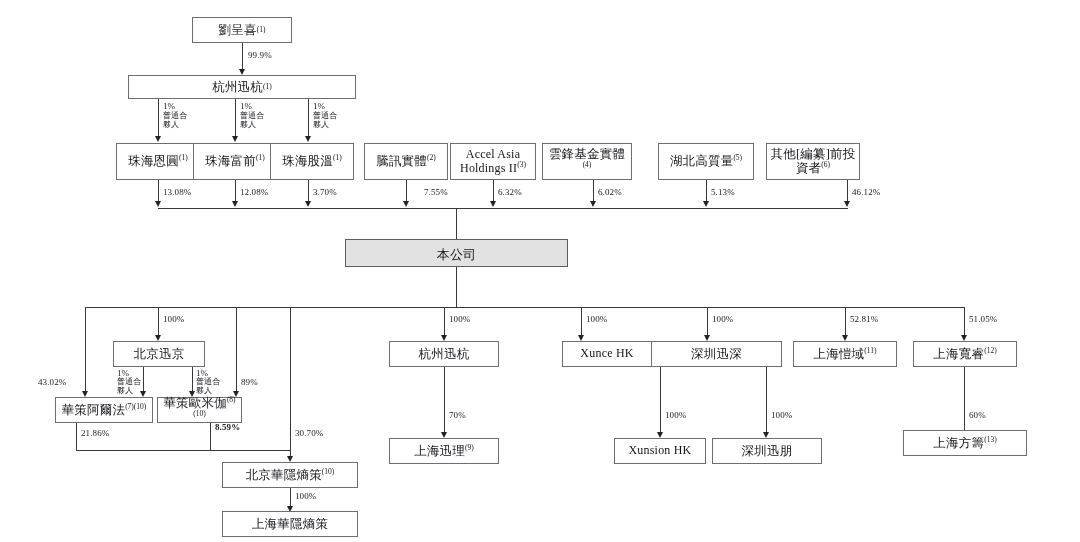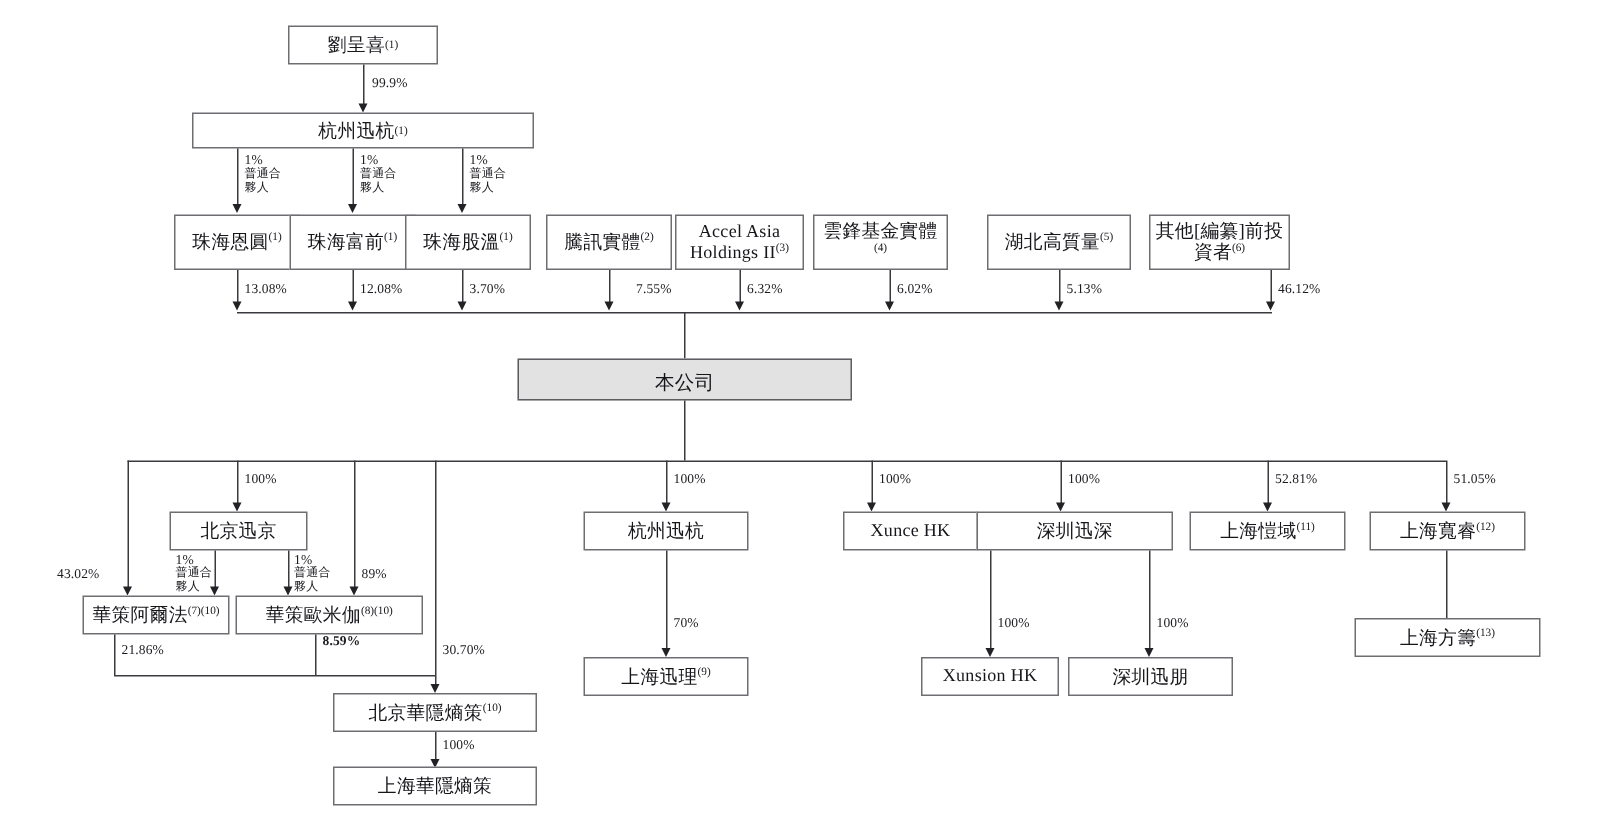--- a/index.html
+++ b/index.html
@@ -184,21 +184,21 @@
   <div class="lbl gp" style="left:117px;top:377px;">普通合夥人</div>
 
   <div class="vline" style="left:192px;top:367px;height:25px;"></div>
   <div class="arrow" style="left:188.5px;top:391px;"></div>
   <div class="lbl" style="left:196px;top:368px;">1%</div>
   <div class="lbl gp" style="left:196px;top:377px;">普通合夥人</div>
 
   <div class="node cn" style="left:55px;top:397px;width:98px;height:26px;">
     <span><span>華策阿爾法</span><sup>(7)(10)</sup></span>
   </div>
-  <div class="node cn" style="left:157px;top:397px;width:125px;height:26px;">
+  <div class="node cn" style="left:157px;top:397px;width:85px;height:26px;">
     <span><span>華策歐米伽</span><sup>(8)(10)</sup></span>
   </div>
 
   <div class="vline" style="left:76px;top:423px;height:27px;"></div>
   <div class="lbl" style="left:81px;top:428px;">21.86%</div>
 
   <div class="vline" style="left:210px;top:423px;height:27px;"></div>
   <div class="lbl" style="left:215px;top:422px;font-weight:bold;">8.59%</div>
 
   <div class="hline" style="left:76px;top:450px;width:214px;"></div>
@@ -277,17 +277,17 @@
   <div class="lbl" style="left:969px;top:314px;">51.05%</div>
 
   <div class="node cn" style="left:913px;top:341px;width:104px;height:26px;">
     <span><span>上海寬睿</span><sup>(12)</sup></span>
   </div>
 
   <div class="vline" style="left:964px;top:367px;height:66px;"></div>
   <div class="arrow" style="left:960.5px;top:432px;"></div>
   <div class="lbl" style="left:969px;top:410px;">60%</div>
 
-  <div class="node cn" style="left:903px;top:412px;width:124px;height:26px;">
+  <div class="node cn" style="left:903px;top:430px;width:124px;height:26px;">
     <span><span>上海方籌</span><sup>(13)</sup></span>
   </div>
 
 </div>
 
 </body></html>

